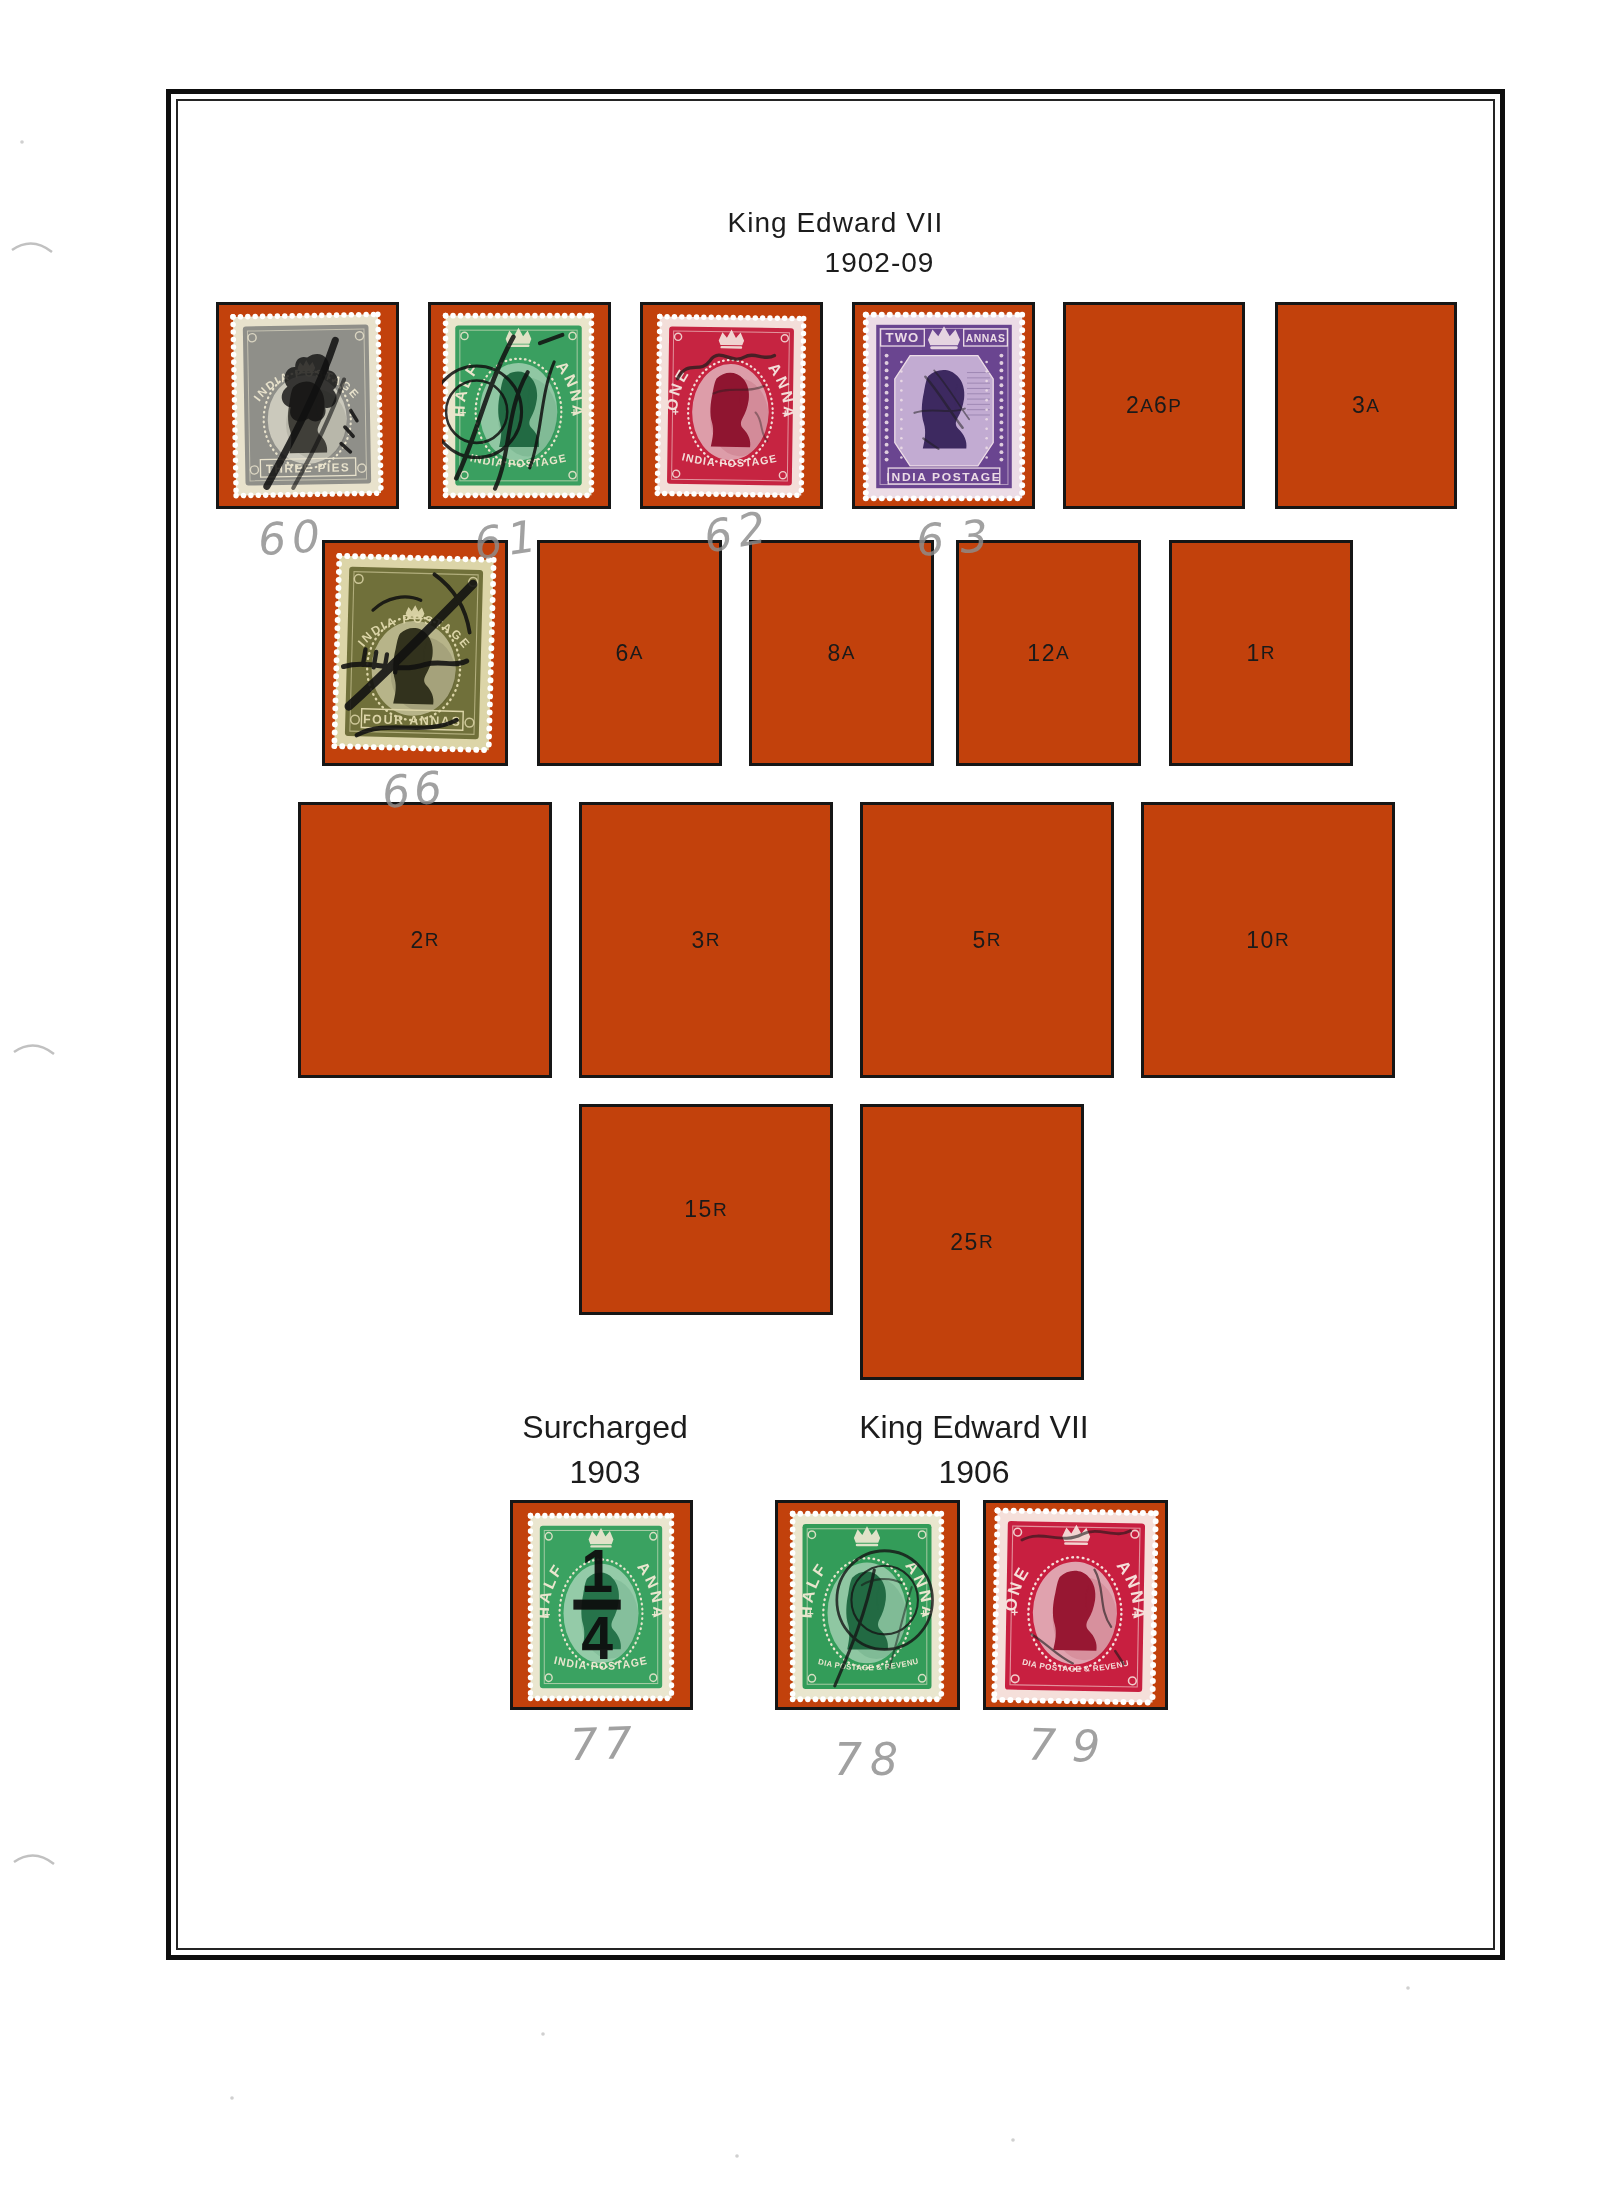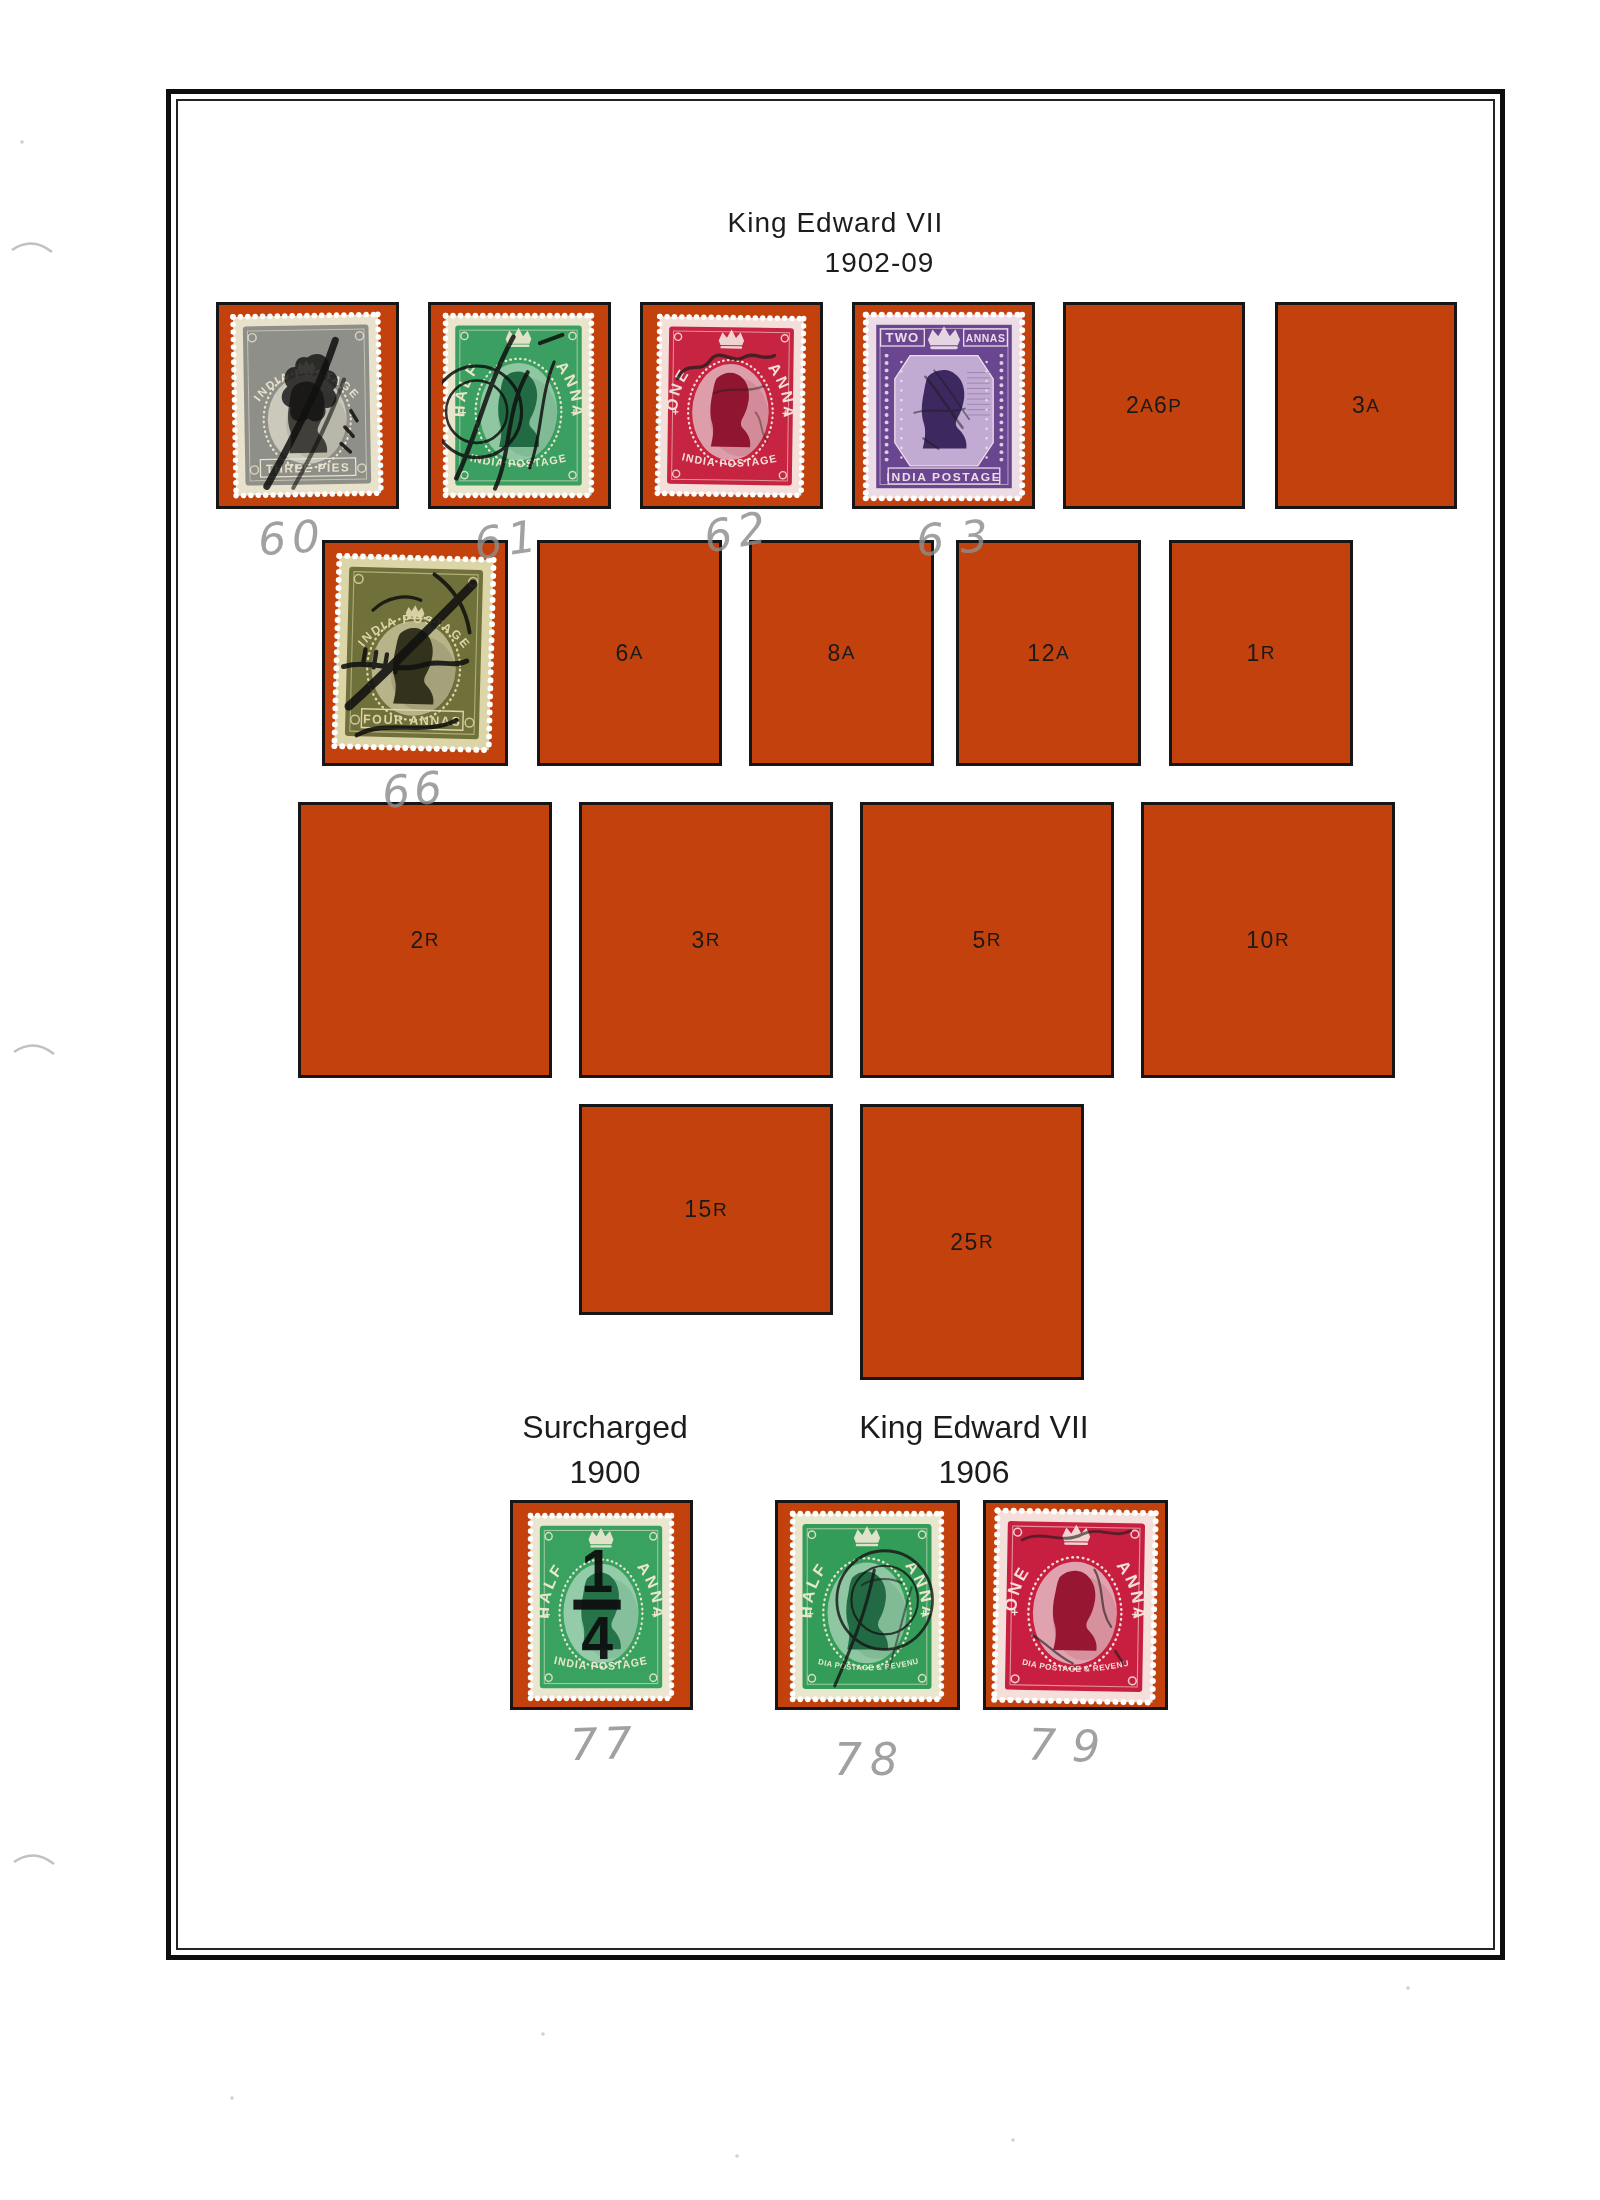--- a/index.html
+++ b/index.html
@@ -56,21 +56,21 @@
   <div class="frame">
     <div class="frame-inner"></div>
   </div>
 
   <div class="page-title">INDIA</div>
   <div class="heading-line h-line1">King Edward VII</div>
   <div class="heading-line h-line2">1902-09</div>
 
   <div class="sub-heading" id="sec-surcharged">
     <span>Surcharged</span>
-    <span class="sh2">1900</span>
+    <span class="sh2">1903</span>
   </div>
   <div class="sub-heading" id="sec-kev1906">
     <span>King Edward VII</span>
     <span class="sh2">1906</span>
   </div>
 
   <div id="boxes-layer">
       <div class="cell" style="left: 216px; top: 302px; width: 183px; height: 207px;"></div>
       <div class="stamp" style="left: 231px; top: 312px; width: 152px; height: 186px; transform: rotate(-1deg);">
         <svg viewBox="0 0 150 180" width="100%" height="100%" preserveAspectRatio="none" xmlns="http://www.w3.org/2000/svg">

